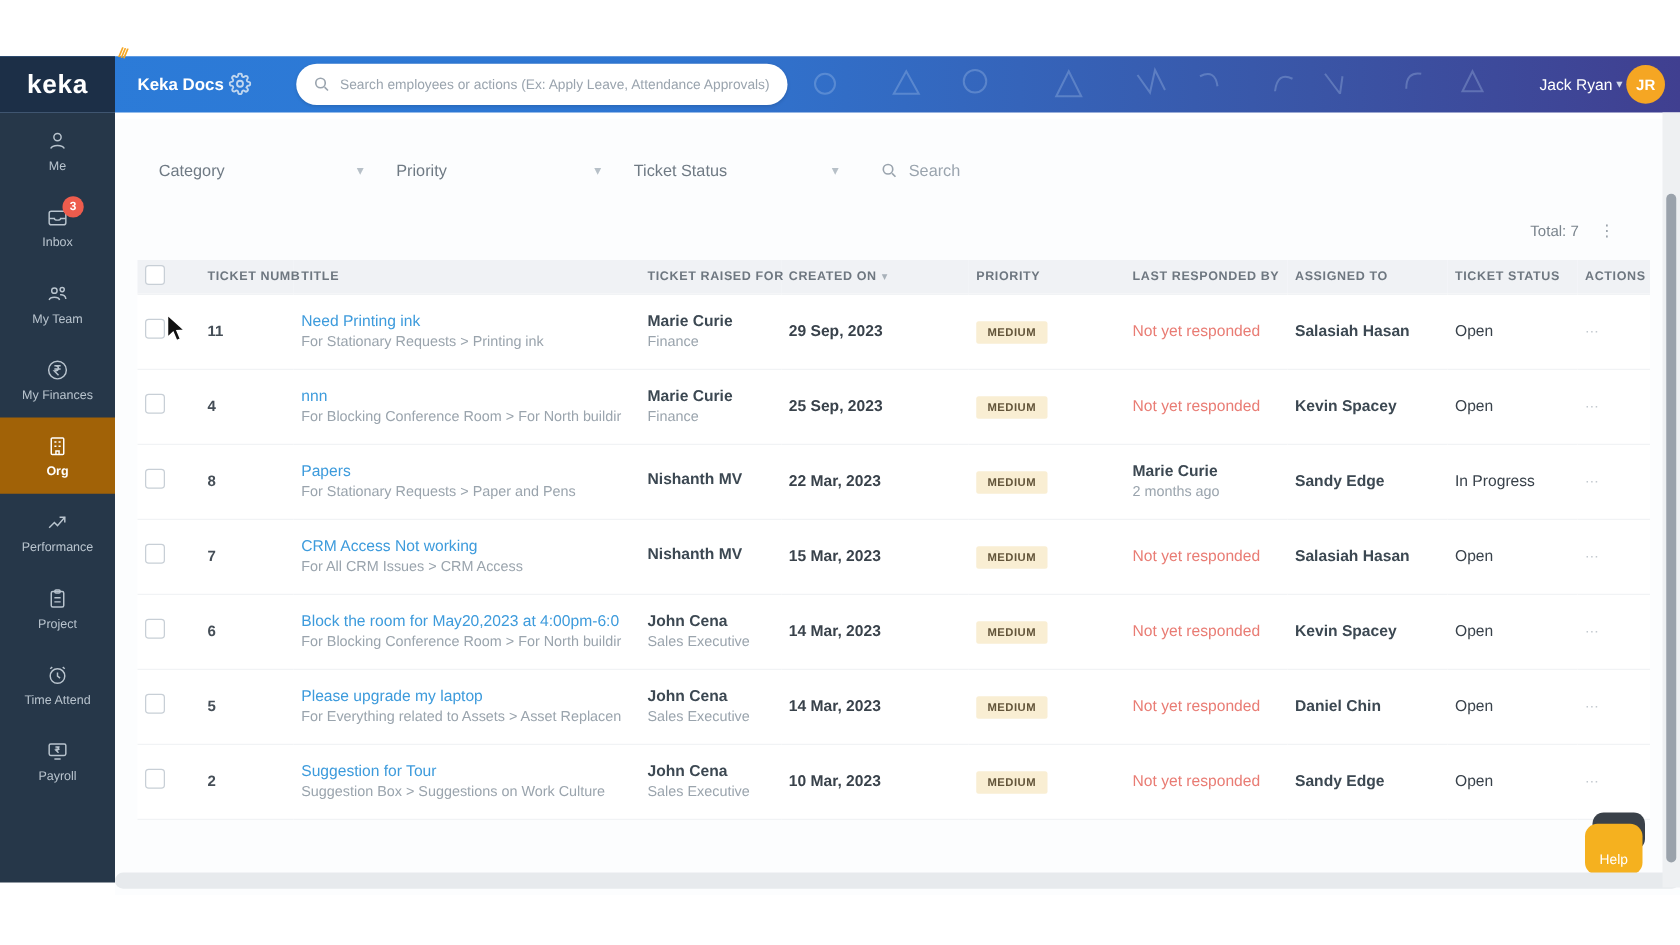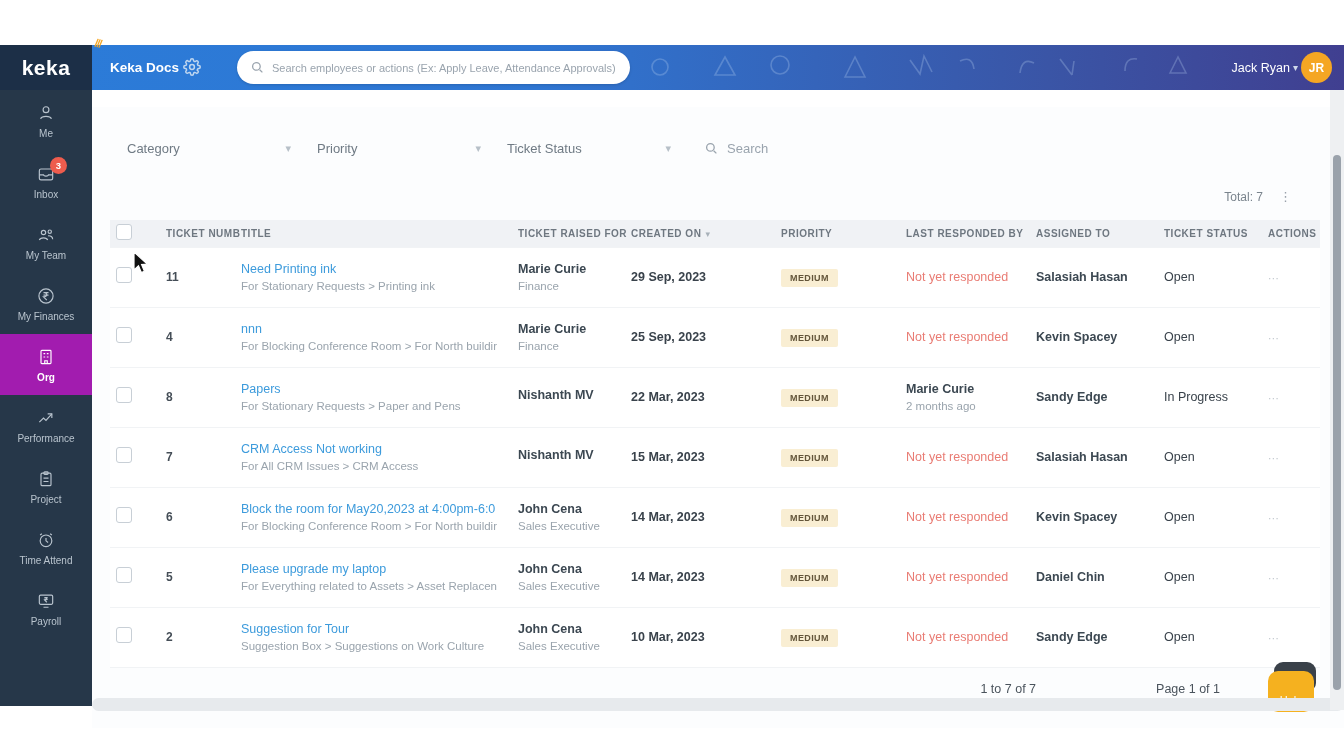--- a/index.html
+++ b/index.html
@@ -25,27 +25,27 @@
   .user-name { color:#fff; font-size:12.5px; }
   .user-caret { color:#cfd8ea; font-size:10px; }
   .avatar { width:31px; height:31px; border-radius:50%; background:#f5a623; color:#fff; font-size:12px; font-weight:700;
     display:flex; align-items:center; justify-content:center; }
 
   
   .sidebar { position:absolute; left:0; top:90px; width:92px; height:616px; background:#263749; }
   .side-item { height:61px; display:flex; flex-direction:column; align-items:center; justify-content:center; gap:5px;
     color:#b9c4ce; font-size:10px; cursor:pointer; position:relative; }
   .side-item svg { width:20px; height:20px; stroke:#b9c4ce; fill:none; stroke-width:1.4; }
-  .side-item.active { background:#a21caf; color:#fff; font-weight:700; }
+  .side-item.active { background:#a16207; color:#fff; font-weight:700; }
   .side-item.active svg { stroke:#fff; }
   .side-badge { position:absolute; top:6px; left:50px; min-width:17px; height:17px; border-radius:9px; background:#ee5c4d;
     color:#fff; font-size:9.5px; font-weight:700; display:flex; align-items:center; justify-content:center; padding:0 4px; }
 
   
-  .main { position:absolute; left:92px; top:107px; width:1252px; height:621px; background:#fcfdfe; }
+  .main { position:absolute; left:92px; top:95px; width:1252px; height:621px; background:#fcfdfe; }
   .filter-row { position:absolute; left:35px; top:24px; height:34px; display:flex; align-items:center; color:#6f7a84; font-size:13px; }
   .filter-dd { width:190px; display:flex; align-items:center; justify-content:space-between; padding-right:26px; cursor:pointer; }
   .filter-dd .chev { color:#b7c0c8; font-size:11px; }
   .filter-search { display:flex; align-items:center; gap:9px; margin-left:8px; }
   .filter-search .mag { width:13px; height:13px; }
   .filter-search input { border:none; outline:none; background:transparent; font-size:13px; color:#555; width:130px; font-family:inherit;}
   .filter-search input::placeholder { color:#9aa4ae; }
 
   .toolbar { position:absolute; left:35px; top:70px; height:40px; display:flex; align-items:center; gap:18px; }
   .sort-ico { width:16px; height:18px; opacity:.65; }
@@ -402,24 +402,20 @@
                 <div class="t-resp">Not yet responded</div>
               </td>
             <td class="t-name">Sandy Edge</td>
             <td class="t-status">Open</td>
             <td><span class="dots-h">⋯</span></td>
           </tr>
         </tbody>
       </table>
     </div>
 
-    <div class="pager">
-      <span>1 to 7 of 7</span>
-      <span>Page 1 of 1</span>
-    </div>
 
     <div class="help-wrap">
       <div class="help-dark"></div>
       <div class="help-btn">Help</div>
     </div>
   </div>
 
   <div class="hscroll"></div>
   <div class="vtrack"></div>
   <div class="vthumb"></div>

